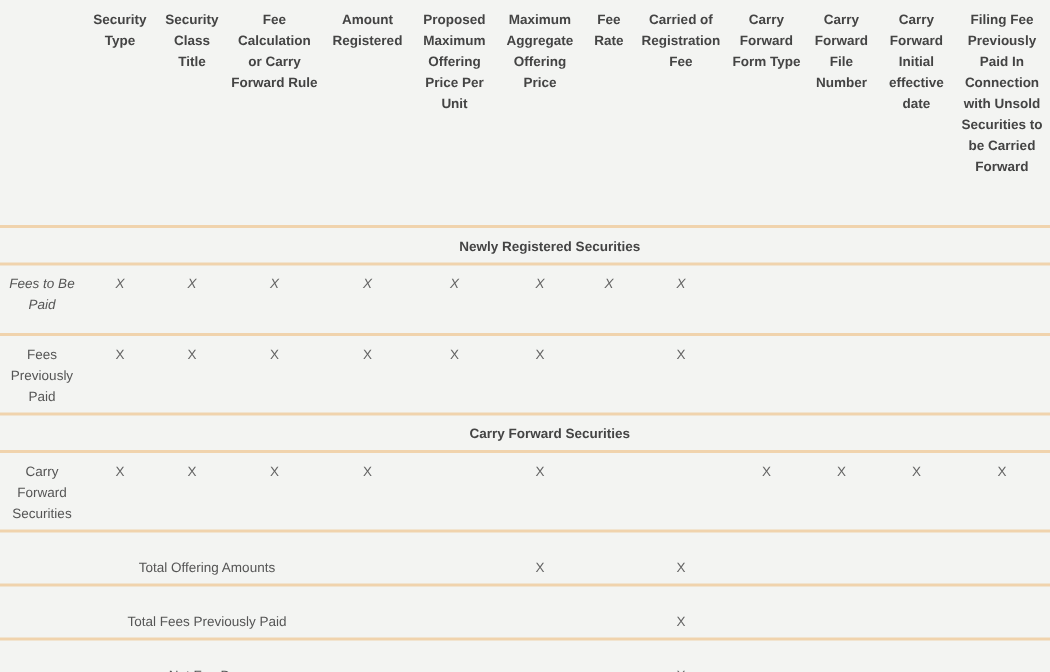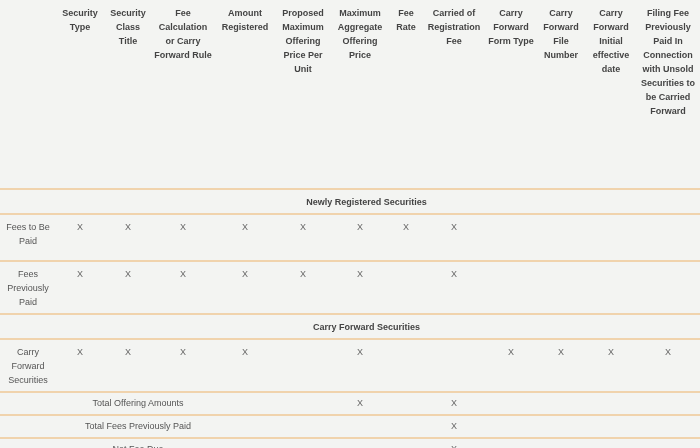--- a/index.html
+++ b/index.html
@@ -1,26 +1,26 @@
 <!DOCTYPE html>
 <html><head>
 <meta charset="utf-8">
 <style>
   html,body{margin:0;padding:0;background:#ffffff;}
   body{width:700px;height:448px;overflow:hidden;font-family:"Liberation Sans",sans-serif;}
   table{border-collapse:collapse;width:700px;table-layout:fixed;background:#f3f4f2;color:#555;}
   th{font-size:9px;font-weight:bold;color:#444;vertical-align:top;text-align:center;padding:6px 2px 0 2px;line-height:14px;}
-  thead tr{height:189px;}
+  thead tr{height:151px;}
   thead tr th{vertical-align:top;}
   td{font-size:9px;color:#555;text-align:center;vertical-align:top;line-height:14px;padding:5px 2px 0 2px;}
   tbody tr{border-top:2px solid #f0d3ad;}
   tr.section td{font-weight:bold;color:#444;height:18px;padding-top:5px;padding-left:35px;}
-  tr.data2 td{height:40px;}
+  tr.data2 td{height:40px;font-style:italic;}
   tr.data3 td{height:46px;}
-  tr.total td{height:18px;padding-top:3px;}
+  tr.total td{height:18px;padding-top:16px;}
   .x{color:#666;}
 </style>
 </head>
 <body>
 
 <table>
   <colgroup>
     <col style="width:56px">
       <col style="width:48px">
       <col style="width:48px">

